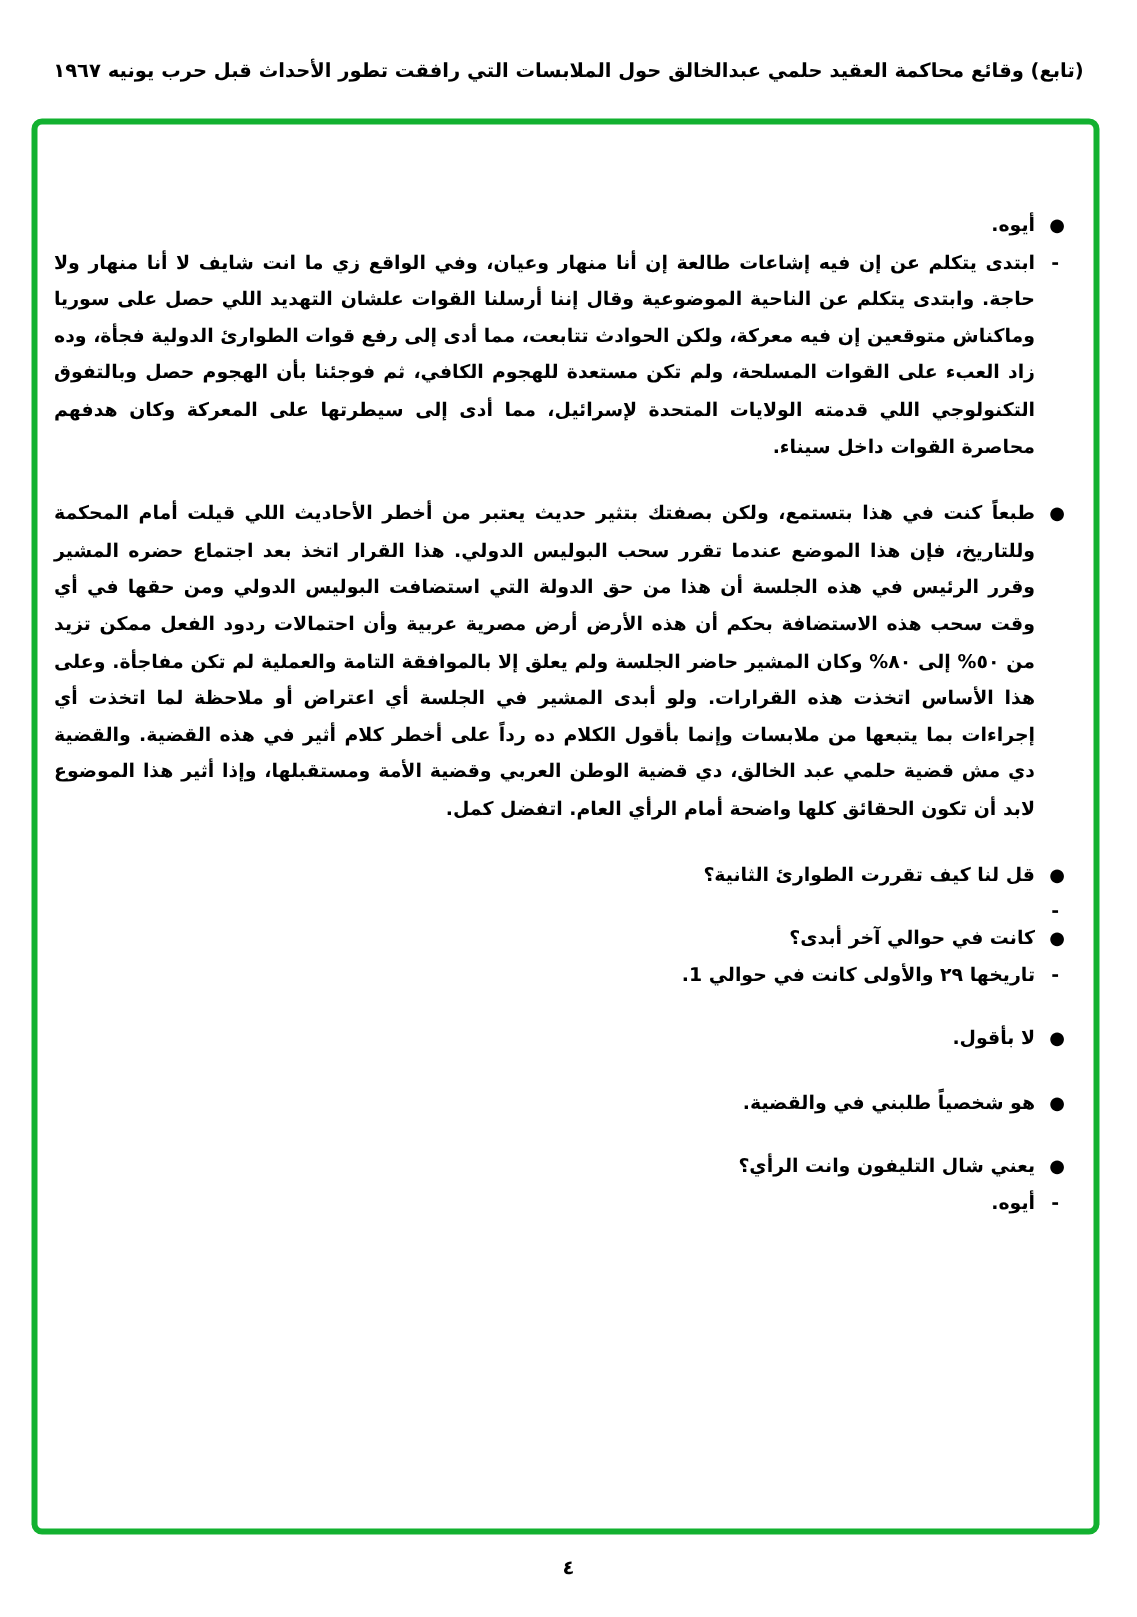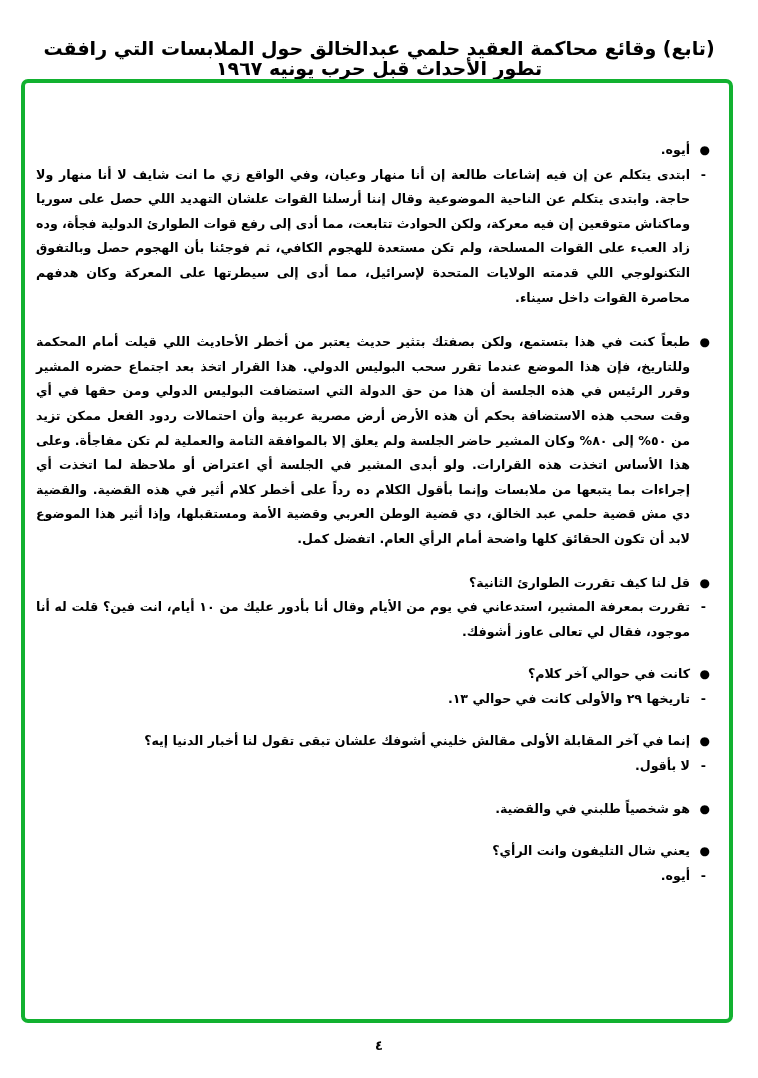--- a/index.html
+++ b/index.html
@@ -15,21 +15,21 @@
       font-family: "DejaVu Sans", "Liberation Sans", sans-serif;
       color: #000;
     }
     .page-header {
       position: absolute;
       top: 38px;
       left: 20px;
       width: 718px;
       text-align: center;
       direction: rtl;
-      font-size: 19px;
+      font-size: 13px;
       font-weight: bold;
       line-height: 20px;
     }
     .frame {
       position: absolute;
       left: 21px;
       top: 79px;
       width: 704px;
       height: 936px;
       border: 4px solid #12b130;
@@ -116,43 +116,41 @@
 
   <div class="gap-3"></div>
 
   <div class="q-block">
     <div class="item">
       <span class="bullet">●</span>
       <span>قل لنا كيف تقررت الطوارئ الثانية؟</span>
     </div>
     <div class="answer">
       <span class="dash">-</span>
-      <span>تقررت بمعرفة المشير، استدعاني في يوم من الأيام وقال أنا بأدور عليك من ١٠ أيام، انت فين؟ قلت له أنا موجود، فقال لي تعالى عاوز أشوفك.</span>
     </div>
   </div>
 
   <div class="gap-2"></div>
 
   <div class="q-block">
     <div class="item">
       <span class="bullet">●</span>
-      <span>كانت في حوالي آخر كلام؟</span>
+      <span>كانت في حوالي آخر أبدى؟</span>
     </div>
     <div class="answer">
       <span class="dash">-</span>
-      <span>تاريخها ٢٩ والأولى كانت في حوالي ١٣.</span>
+      <span>تاريخها ٢٩ والأولى كانت في حوالي 1.</span>
     </div>
   </div>
 
   <div class="gap-2"></div>
 
   <div class="q-block">
     <div class="item">
       <span class="bullet">●</span>
-      <span>إنما في آخر المقابلة الأولى مقالش خليني أشوفك علشان تبقى تقول لنا أخبار الدنيا إيه؟</span>
     </div>
     <div class="answer">
       <span class="dash">-</span>
       <span>لا بأقول.</span>
     </div>
   </div>
 
   <div class="gap-2"></div>
 
   <div class="q-block">

